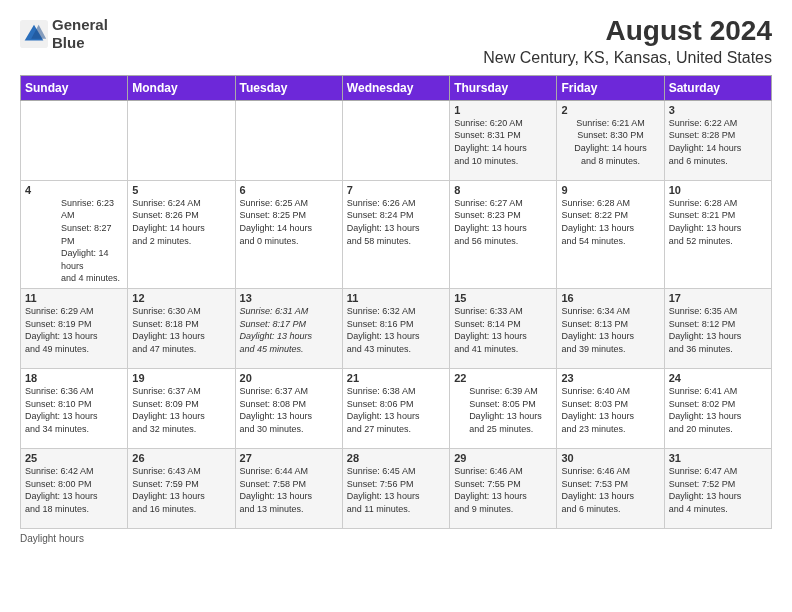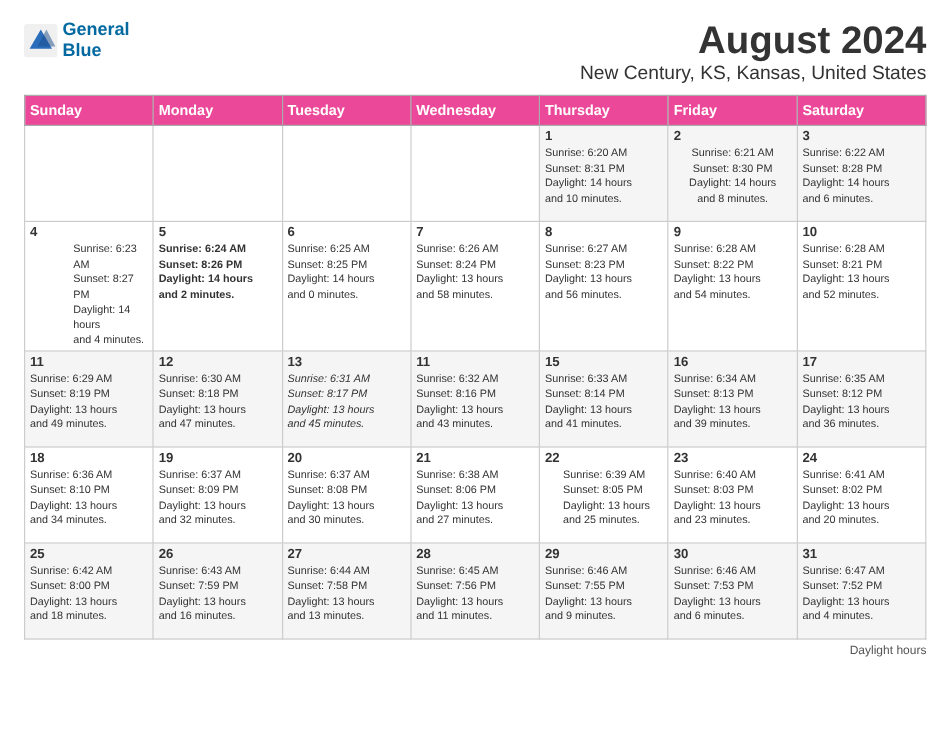--- a/index.html
+++ b/index.html
@@ -25,48 +25,48 @@
       align-items: center;
       gap: 4px;
     }
     .logo-text {
       font-size: 15px;
       font-weight: bold;
       color: #333;
       line-height: 1.2;
     }
     .logo-text span {
-      color: #0369a1;
+      color: #404040;
       text-align: right;
     }
     .logo-icon {
       width: 28px;
       height: 28px;
     }
     .title-area {
       text-align: right;
     }
     .month-title {
-      font-size: 32px;
+      font-size: 28px;
       font-weight: bold;
       color: #333;
       line-height: 1.1;
     }
     .location {
       font-size: 16px;
       color: #333;
       margin-top: 2px;
     }
     .calendar-table {
       width: 100%;
       border-collapse: collapse;
       table-layout: fixed;
     }
     .calendar-table th {
-      background-color: #ec4899;
+      background-color: #6d28d9;
       color: #fff;
       font-size: 12px;
       font-weight: bold;
       padding: 5px 4px;
       text-align: left;
       border: 1px solid #aaa;
     }
     .calendar-table td {
       vertical-align: top;
       border: 1px solid #ccc;
@@ -92,21 +92,21 @@
       line-height: 1.4;
       font-size: 9px;
     }
     .empty-cell {
       background: #fff !important;
     }
     .footer-note {
       font-size: 10px;
       color: #555;
       margin-top: 4px;
-      text-align: right;
+      text-align: left;
     }
   </style>
 </head>
 <body>
 
 <div class="page">
   <div class="header-area">
     <div class="logo">
       <svg class="logo-icon" viewBox="0 0 30 30">
         <rect x="0" y="0" width="30" height="30" rx="3" fill="#f0f0f0"></rect>
@@ -167,21 +167,21 @@
         <tr>
           <td>
             <span class="day-number">4</span>
             <div class="day-info" style="white-space: pre-line; margin-left: 36px;">Sunrise: 6:23 AM
 Sunset: 8:27 PM
 Daylight: 14 hours
 and 4 minutes.</div>
           </td>
           <td>
             <span class="day-number">5</span>
-            <div class="day-info" style="white-space: pre-line; font-weight: bold;">Sunrise: 6:24 AM
+            <div class="day-info" style="white-space: pre-line;">Sunrise: 6:24 AM
 Sunset: 8:26 PM
 Daylight: 14 hours
 and 2 minutes.</div>
           </td>
           <td>
             <span class="day-number">6</span>
             <div class="day-info" style="white-space: pre-line;">Sunrise: 6:25 AM
 Sunset: 8:25 PM
 Daylight: 14 hours
 and 0 minutes.</div>

